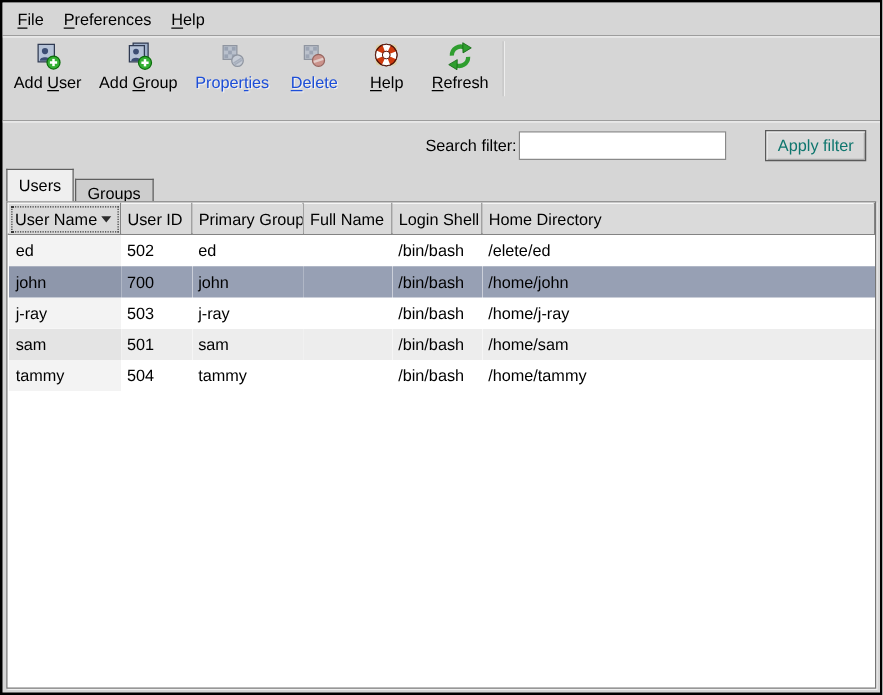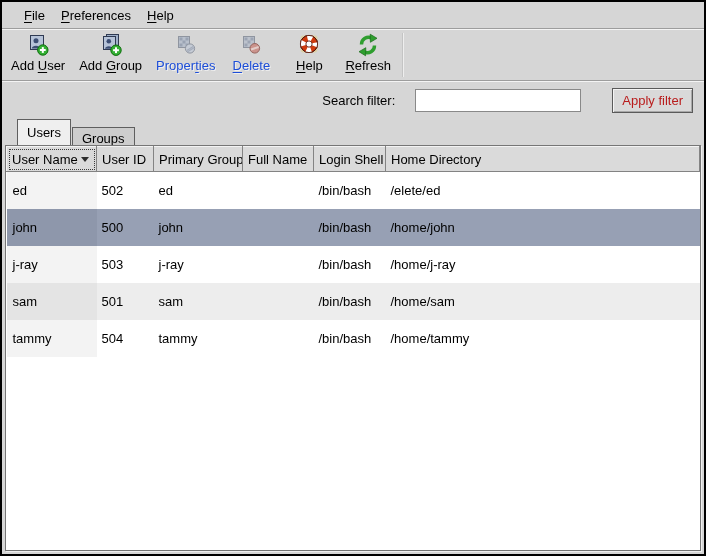--- a/index.html
+++ b/index.html
@@ -13,67 +13,67 @@
   .window {
     width: 706px; height: 556px;
     border: 2px solid #000;
     background: #d6d6d6;
     display: flex; flex-direction: column;
     overflow: hidden;
   }
   
   .menubar {
     height: 26px; display: flex; align-items: center;
-    padding-left: 14px; background: #d6d6d6; flex: 0 0 auto;
+    padding-left: 4px; background: #d6d6d6; flex: 0 0 auto;
   }
   .menu-item { padding: 3px 8px; cursor: default; }
   .mn { text-decoration: underline; text-underline-offset: 2px; }
   .hsep { height: 2px; flex: 0 0 auto;
     border-top: 1px solid #9d9d9d; border-bottom: 1px solid #f4f4f4; }
   
   .toolbar {
-    height: 50px; display: flex; align-items: flex-start;
+    height: 66px; display: flex; align-items: flex-start;
     padding: 2px 0 1px 2px; flex: 0 0 auto;
   }
   .titem {
     display: flex; flex-direction: column; align-items: center;
     padding: 1px 7px; min-width: 58px;
   }
   .titem .ticon { width: 24px; height: 24px; display: block; }
   .titem .tlabel { margin-top: 1px; white-space: nowrap; }
   .titem.disabled .tlabel { color: #1d4ed8; text-shadow: 1px 1px 0 #f0f0f0; }
   .toolbar-vsep { width: 2px; height: 44px; margin: 1px 0 0 4px;
     border-left: 1px solid #c4c4c4; border-right: 1px solid #eeeeee; }
   
   .search-row {
     height: 36px; display: flex; align-items: center; justify-content: flex-end;
     padding-right: 11px; flex: 0 0 auto;
   }
-  .search-label { margin-right: 20px; text-align: center; }
+  .search-label { margin-right: 2px; text-align: center; }
   .search-input {
     width: 166px; height: 23px;
     border: 1px solid #898989;
     background: #fff;
     font: 13px "Liberation Sans", sans-serif;
     padding: 0 3px;
     margin-right: 31px;
     outline: none;
   }
   .apply-btn {
     height: 25px; padding: 0 9px;
     background: #d9d9d9;
     border: 1px solid #5a5a5a;
     box-shadow: inset 1px 1px 0 #f4f4f4, inset -1px -1px 0 #a8a8a8;
     font: 13px "Liberation Sans", sans-serif;
-    color: #b91c1c; cursor: default;
+    color: #0f766e; cursor: default;
   }
   
   .tabs-row {
     height: 27px; display: flex; align-items: flex-end;
-    padding-left: 15px; flex: 0 0 auto;
+    padding-left: 3px; flex: 0 0 auto;
   }
   .tab {
     padding: 0 9px; cursor: default;
     border: 1px solid #5f5f5f; border-bottom: none;
   }
   .tab.active {
     height: 26px; line-height: 25px;
     background: #efefef;
     position: relative; z-index: 2;
   }
@@ -106,21 +106,21 @@
   }
   .users-table th.sorted { outline: 1px dotted #3a3a3a; outline-offset: -3px; }
   .sort-arrow {
     position: absolute; right: 7px; top: 10px;
     width: 0; height: 0;
     border-left: 4px solid transparent;
     border-right: 4px solid transparent;
     border-top: 5px solid #2c2c2c;
   }
   .users-table td {
-    height: 37px; padding: 0 5px;
+    height: 25px; padding: 0 5px;
     white-space: nowrap; overflow: hidden;
     background: #fff;
   }
   .users-table td:first-child { padding-left: 6px; }
   tr.row-even td { background: #ffffff; }
   tr.row-even td:first-child { background: #f3f3f3; }
   tr.row-odd td { background: #ededed; }
   tr.row-odd td:first-child { background: #e4e4e4; }
   tr.selected td { background: #97a0b4; color: #000000; }
   tr.selected td:first-child { background: #8e97ab; }
@@ -251,21 +251,21 @@
         <tr class="row-even">
           <td>ed</td>
             <td>502</td>
             <td>ed</td>
             <td></td>
             <td>/bin/bash</td>
             <td>/elete/ed</td>
         </tr>
         <tr class="selected">
           <td>john</td>
-            <td>500</td>
+            <td>700</td>
             <td>john</td>
             <td></td>
             <td>/bin/bash</td>
             <td>/home/john</td>
         </tr>
         <tr class="row-even">
           <td>j-ray</td>
             <td>503</td>
             <td>j-ray</td>
             <td></td>

